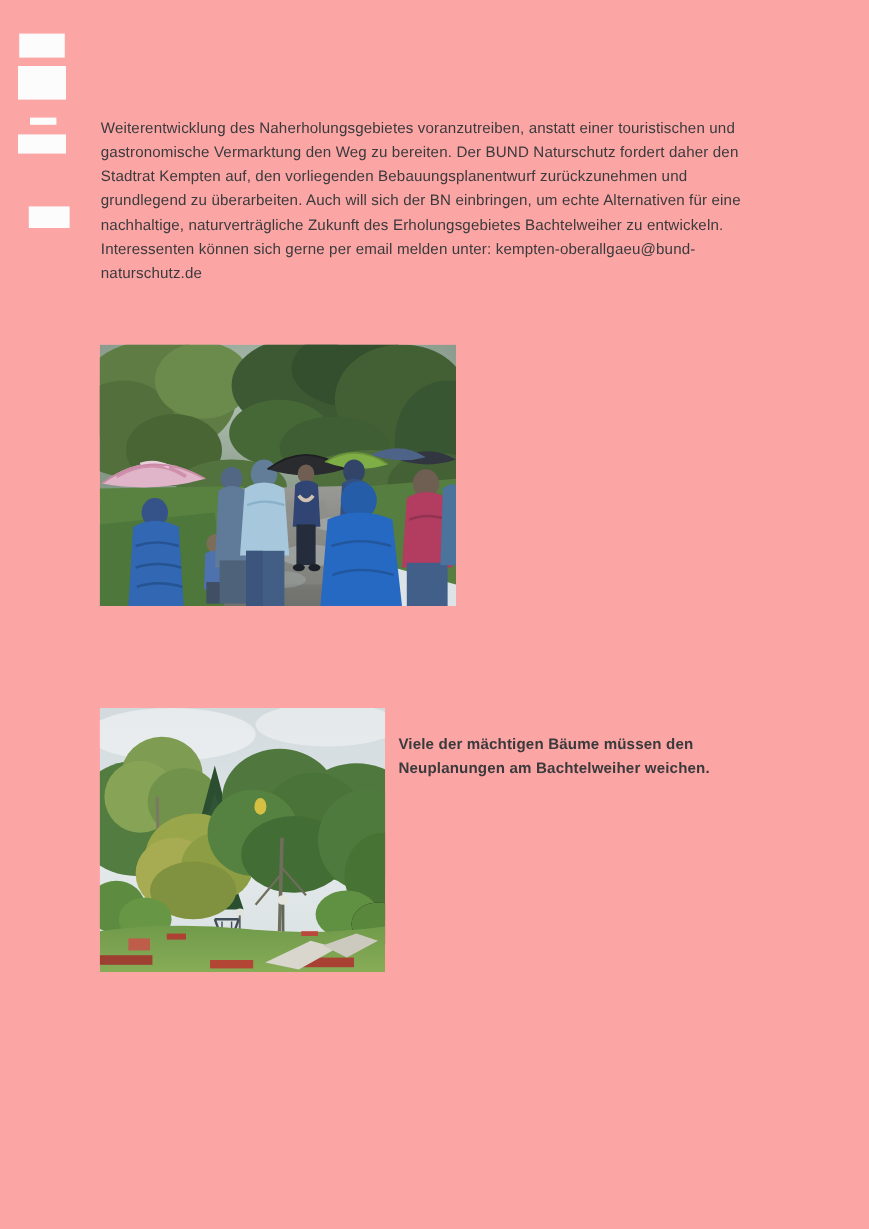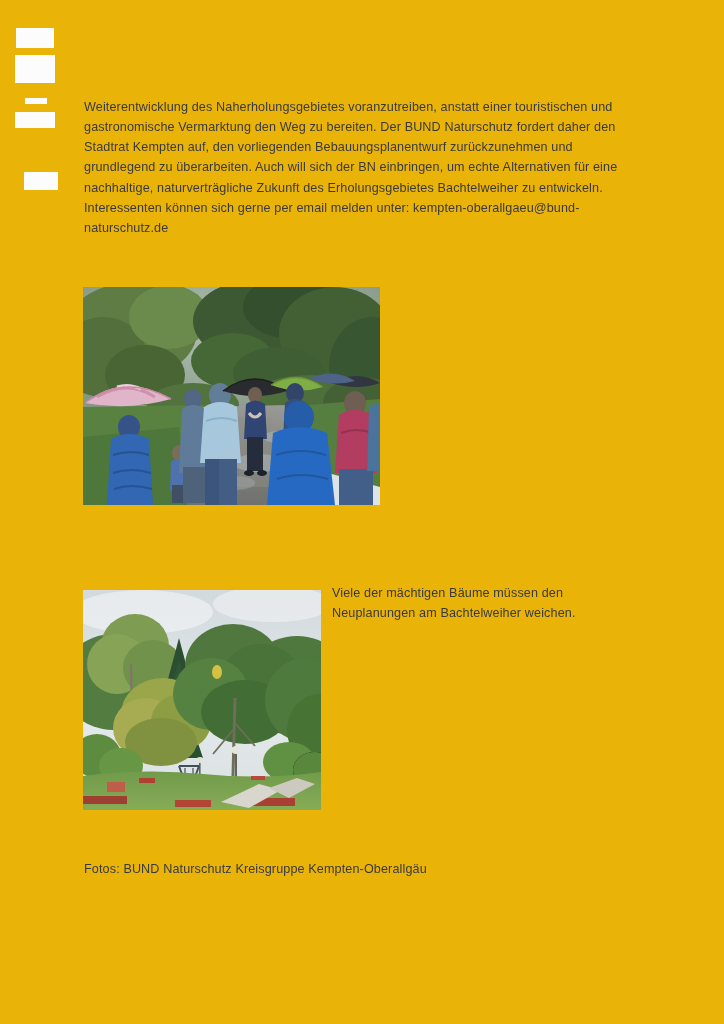--- a/index.html
+++ b/index.html
@@ -13,21 +13,21 @@
     position: relative;
     font-family: "Liberation Sans", sans-serif;
     color: #3b3b3b;
     overflow: hidden;
   }
 
   
   .page {
     position: absolute;
     inset: 0;
-    background: #eab308;
+    background: #fca5a5;
   }
   .scan-mark {
     position: absolute;
     background: #fcfcfd;
     pointer-events: none;
   }
   .m1 { left: 16px; top: 28px;  width: 38px; height: 20px; }
   .m2 { left: 15px; top: 55px;  width: 40px; height: 28px; }
   .m3 { left: 25px; top: 98px;  width: 22px; height: 6px;  }
   .m4 { left: 15px; top: 112px; width: 40px; height: 16px; }
@@ -48,27 +48,28 @@
   #intro-paragraph { top: 84px; }
 
   #photo-1-caption {
     top: 520px;
     width: 556px;
   }
 
   #photo-2-caption {
     position: absolute;
     left: 332px;
-    top: 570px;
+    top: 597px;
     width: 300px;
     font-size: 12.6px;
     line-height: 20.3px;
     color: #3a3a3c;
     letter-spacing: 0.01em;
     white-space: pre-wrap;
+    font-weight: bold;
   }
 
   #photo-credit {
     top: 846px;
     width: 500px;
   }
 
   
   .photo {
     position: absolute;
@@ -289,15 +290,14 @@
       <path d="M186 198 L214 188 L232 194 L206 208 Z" fill="#cfcbc0"></path>
 
       <rect x="24" y="192" width="18" height="10" fill="#c05a45"></rect>
 
       <rect x="0" y="0" width="238" height="220" fill="#9fb0a8" opacity="0.05"></rect>
     </svg>
   </div>
 
   <p id="photo-2-caption">Viele der mächtigen Bäume müssen den Neuplanungen am Bachtelweiher weichen.</p>
 
-  <p id="photo-credit" class="body-text">Fotos: BUND Naturschutz Kreisgruppe Kempten-Oberallgäu</p>
 
 </div>
 
 </body></html>

